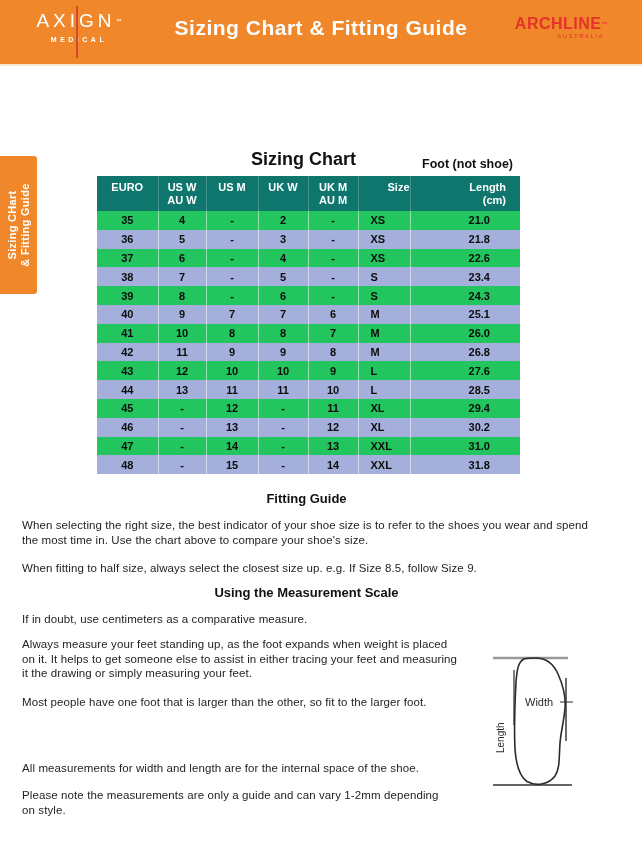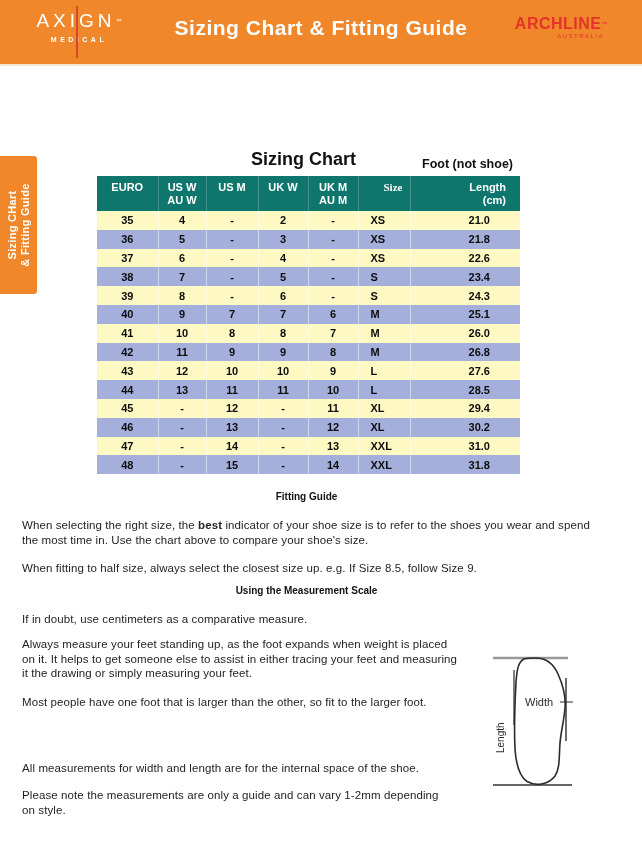--- a/index.html
+++ b/index.html
@@ -56,35 +56,35 @@
     vertical-align:top;padding:5px 0 4px 0;text-align:center;
     border-left:1px solid rgba(255,255,255,.22);
   }
   table.sizing th:first-child{border-left:none;}
   table.sizing td{
     height:18.8px;padding:0;text-align:center;font-size:11px;font-weight:700;color:#0d0d0d;
     border-left:1px solid rgba(255,255,255,.5);
   }
   table.sizing td:first-child{border-left:none;}
   table.sizing .col-size, table.sizing td:nth-child(6){text-align:left;padding-left:12px;}
-  table.sizing th.col-size{text-align:left;padding-left:25px;font-family:Liberation Serif, serif;}
+  table.sizing th.col-size{text-align:right;padding-left:25px;}
   table.sizing .col-len, table.sizing td:nth-child(7){text-align:right;padding-right:30px;}
   table.sizing th.col-len{text-align:right;padding-right:14px;}
-  tr.row-teal td{background:#fef9c3;margin-left:20px;}
+  tr.row-teal td{background:#22c55e;margin-left:20px;}
   tr.row-lav td{background:#A4AFDC;}
   
   .h2{
     position:absolute;left:0;width:613px;text-align:center;
-    font-size:10px;font-weight:700;color:#111;
+    font-size:13px;font-weight:700;color:#111;
   }
   .para{
     position:absolute;left:22px;width:600px;font-size:11.5px;line-height:14.5px;
     color:#242424;white-space:pre-line;letter-spacing:.1px;
   }
-  .para b{font-weight:700;}
+  .para b{font-weight:400;}
   
   .foot-diagram{position:absolute;left:488px;top:645px;width:155px;height:150px;}
 </style>
 </head>
 <body>
 
 <div class="page">
 
   <div class="banner">
     <div class="axign-logo">

